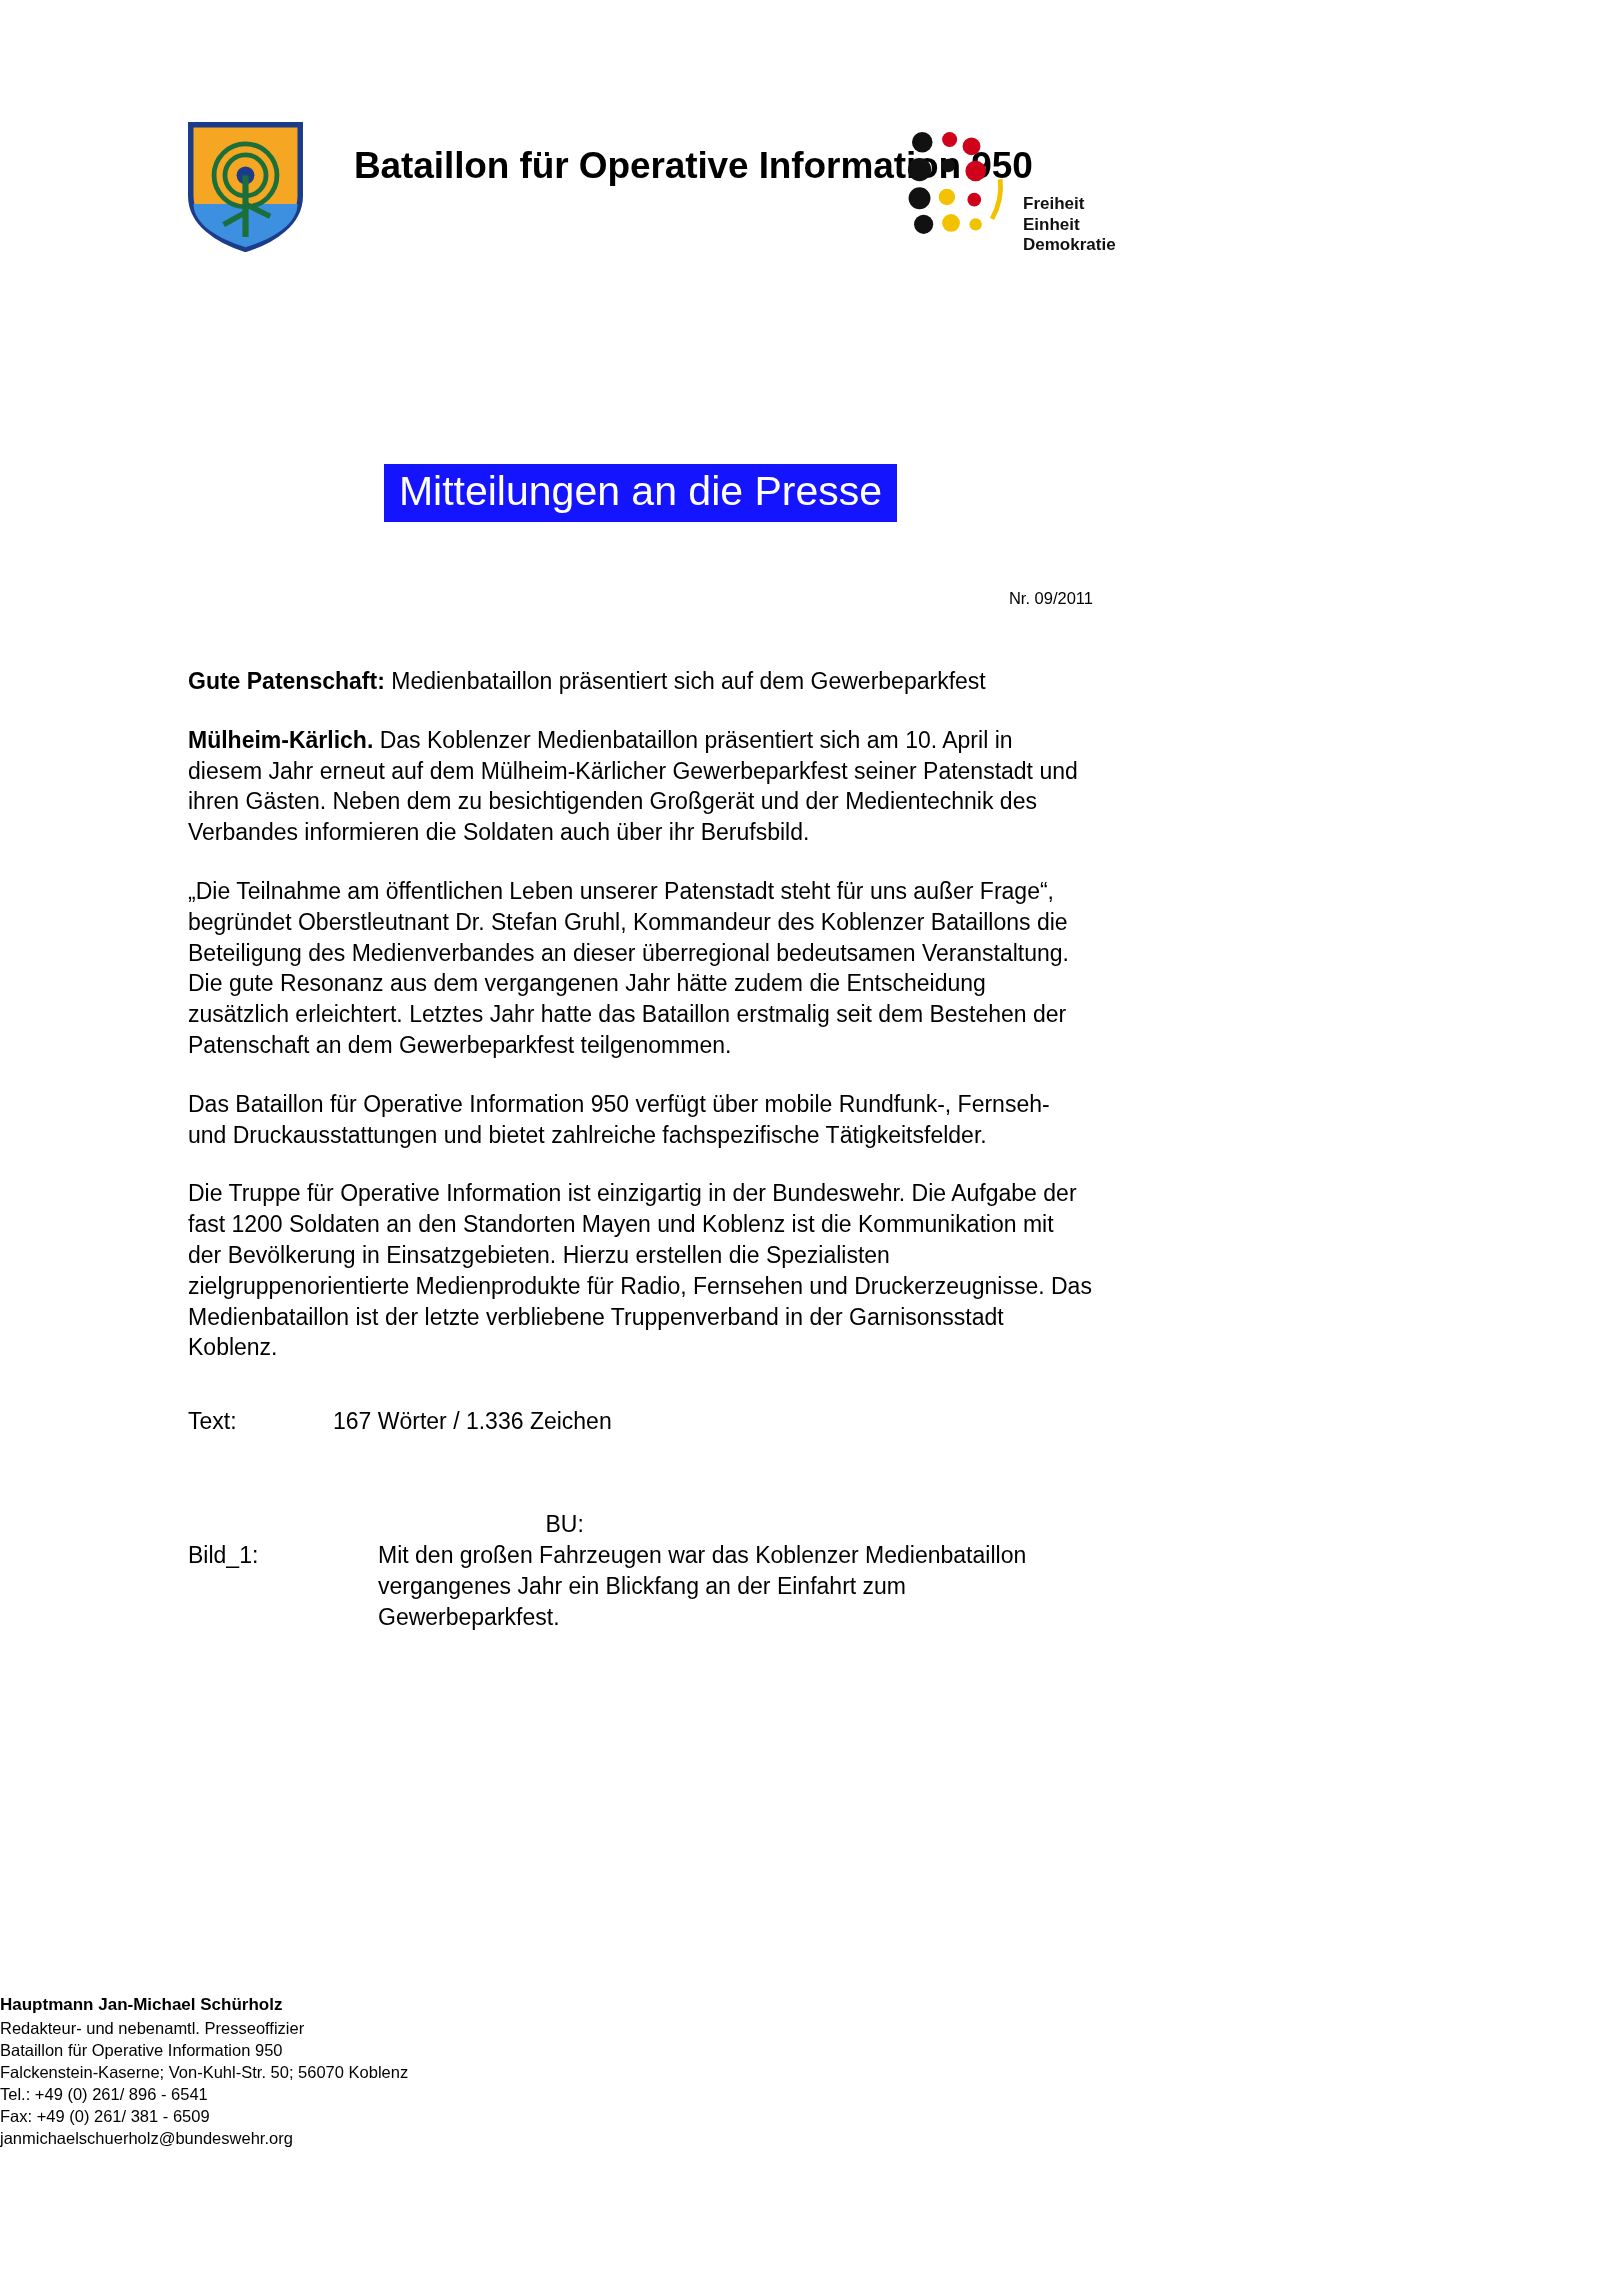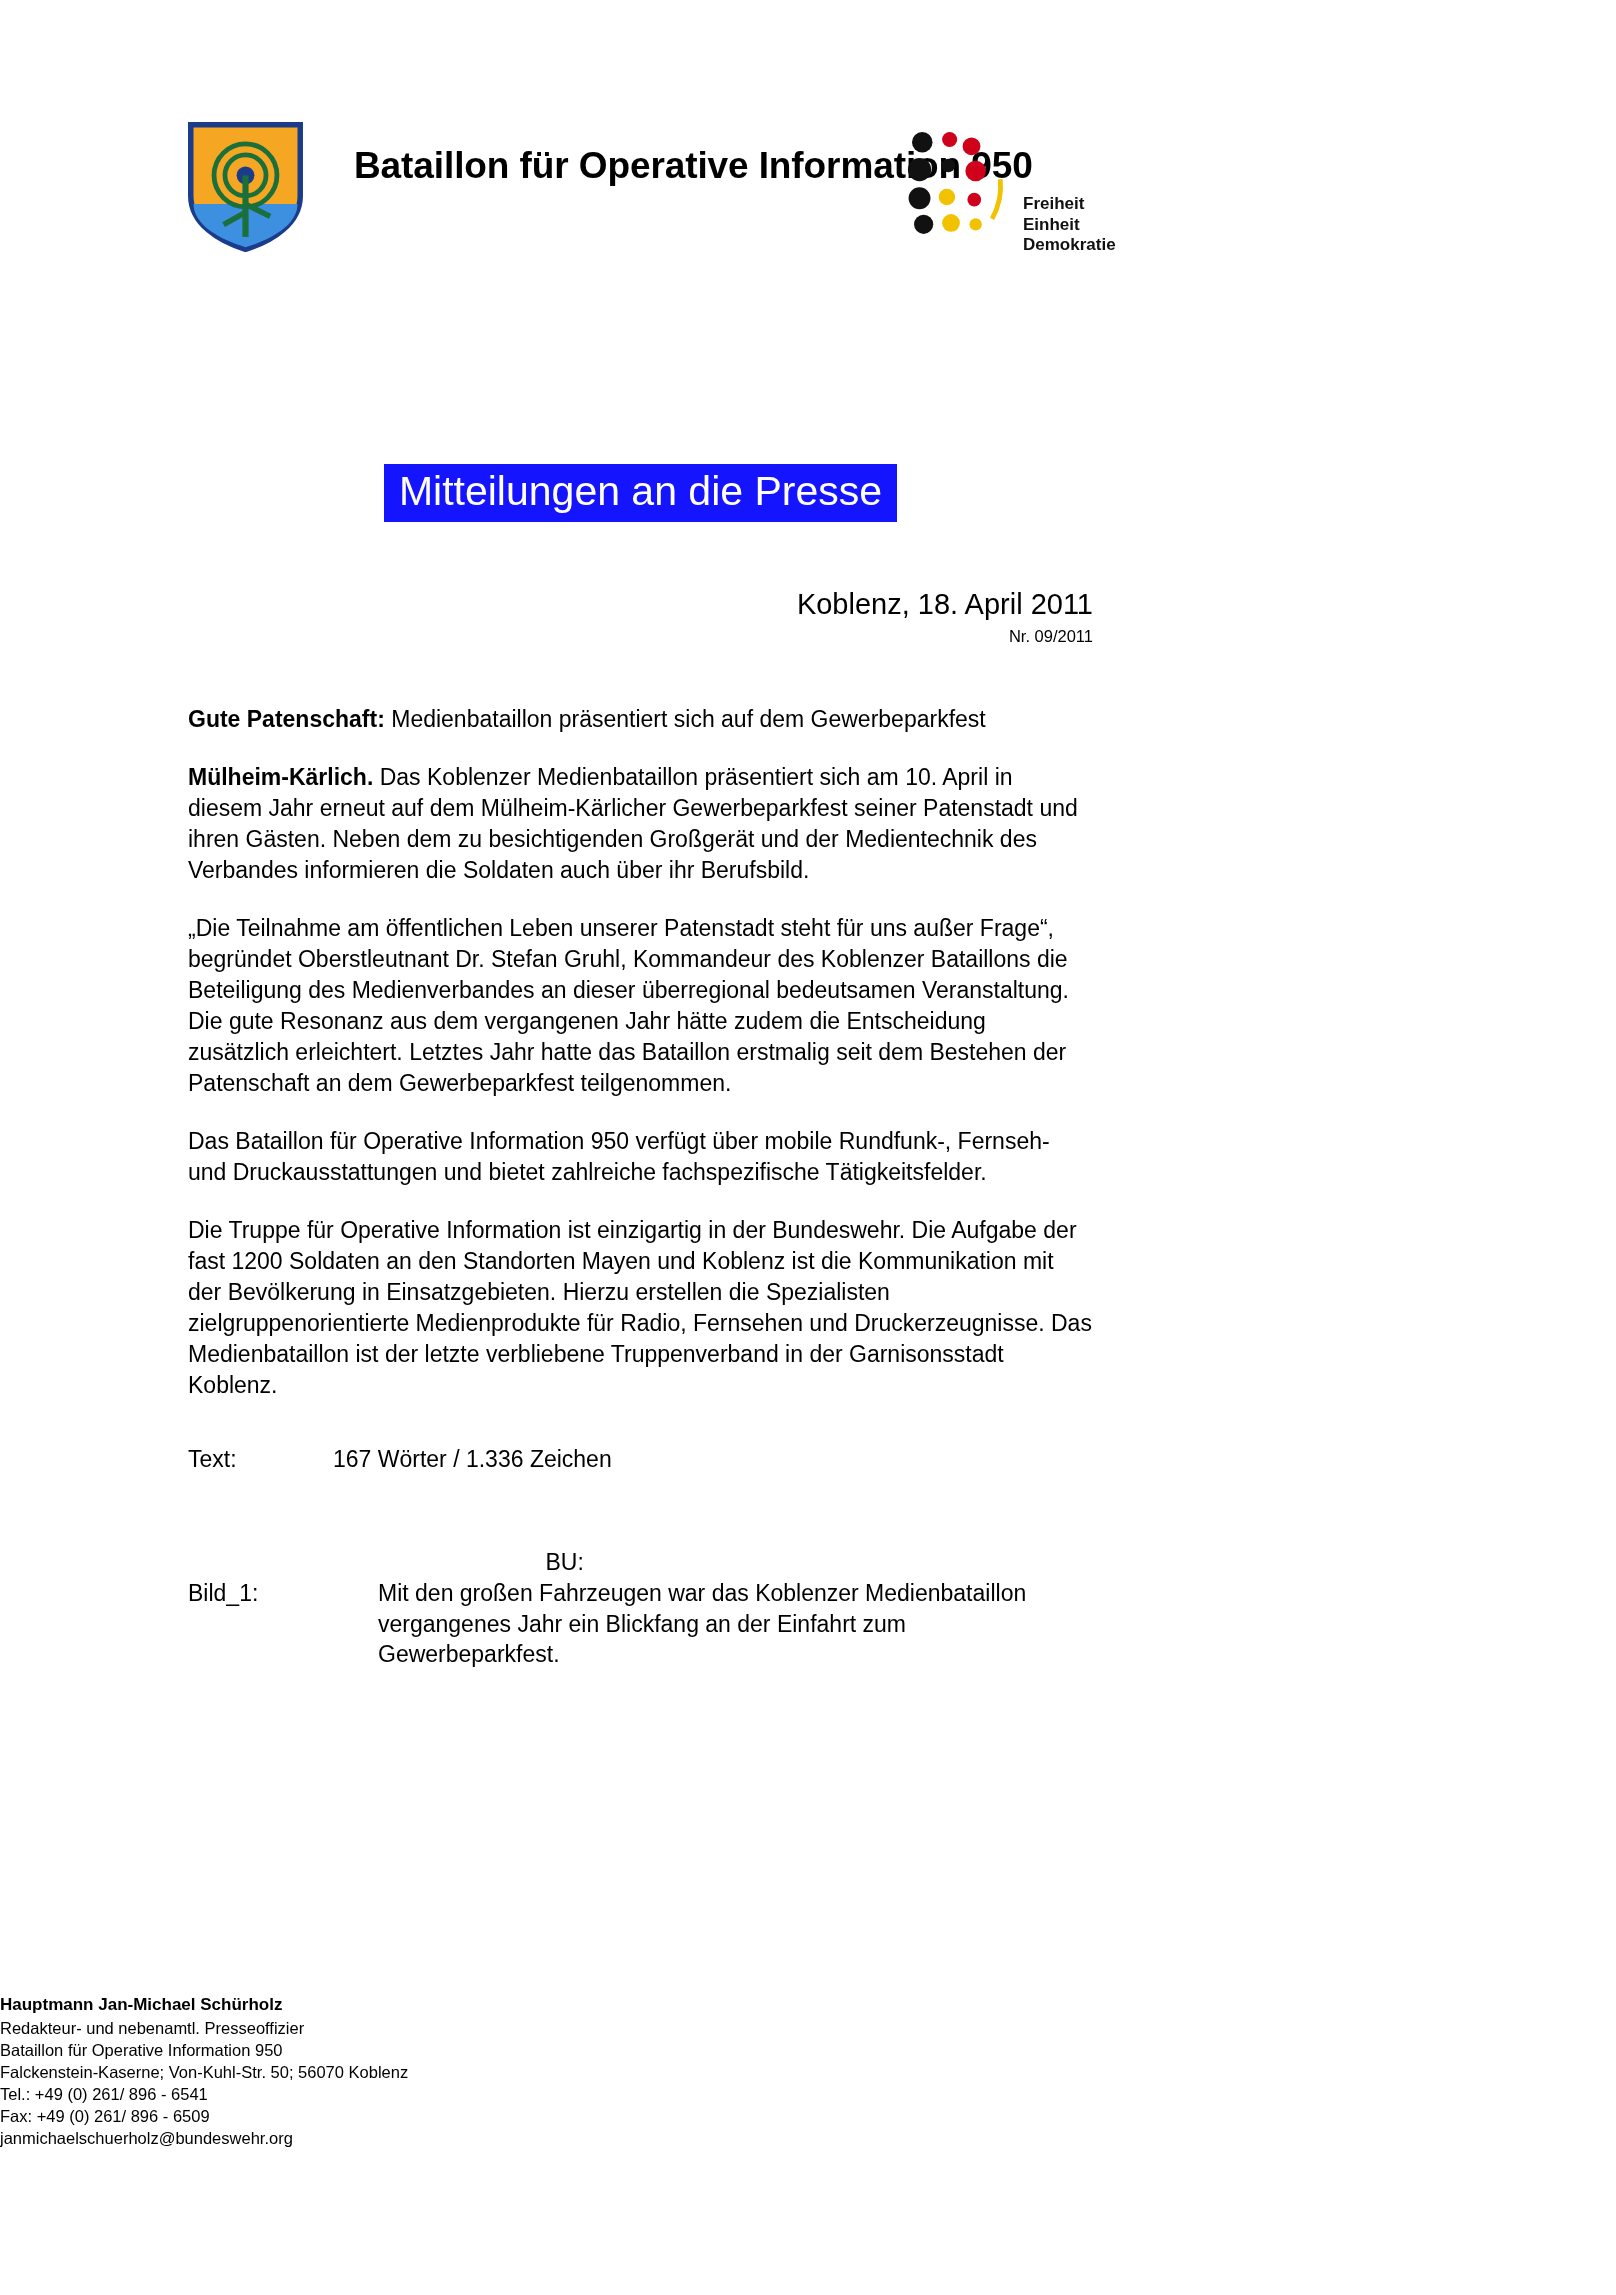--- a/index.html
+++ b/index.html
@@ -178,21 +178,20 @@
         <div>Demokratie</div>
       </div>
     </div>
   </div>
 
   <div class="banner-wrap">
     <span class="banner">Mitteilungen an die Presse</span>
   </div>
 
   <div class="dateline">
-    <div class="city">Koblenz, 18. April 2011</div>
     <div class="nr">Nr. 09/2011</div>
   </div>
 
   <div class="content">
 
     <p><b>Gute Patenschaft:</b><span> Medienbataillon präsentiert sich auf dem Gewerbeparkfest</span></p>
 
     <p><b>Mülheim-Kärlich.</b><span> Das Koblenzer Medienbataillon präsentiert sich am 10. April in diesem Jahr erneut auf dem Mülheim-Kärlicher Gewerbeparkfest seiner Patenstadt und ihren Gästen. Neben dem zu besichtigenden Großgerät und der Medientechnik des Verbandes informieren die Soldaten auch über ihr Berufsbild.</span></p>
 
     <p>„Die Teilnahme am öffentlichen Leben unserer Patenstadt steht für uns außer Frage“, begründet Oberstleutnant Dr. Stefan Gruhl, Kommandeur des Koblenzer Bataillons die Beteiligung des Medienverbandes an dieser überregional bedeutsamen Veranstaltung. Die gute Resonanz aus dem vergangenen Jahr hätte zudem die Entscheidung zusätzlich erleichtert. Letztes Jahr hatte das Bataillon erstmalig seit dem Bestehen der Patenschaft an dem Gewerbeparkfest teilgenommen.</p>
@@ -216,18 +215,18 @@
       </div>
     </div>
   </div>
 
   <div class="footer">
     <div class="name">Hauptmann Jan-Michael Schürholz</div>
     <div>Redakteur- und nebenamtl. Presseoffizier</div>
     <div>Bataillon für Operative Information 950</div>
     <div>Falckenstein-Kaserne; Von-Kuhl-Str. 50; 56070 Koblenz</div>
     <div>Tel.: +49 (0) 261/ 896 - 6541</div>
-    <div>Fax: +49 (0) 261/ 896 - 6509</div>
+    <div>Fax: +49 (0) 261/ 381 - 6509</div>
     <div>janmichaelschuerholz@bundeswehr.org</div>
   </div>
 
 </div>
 
 
 </body></html>

